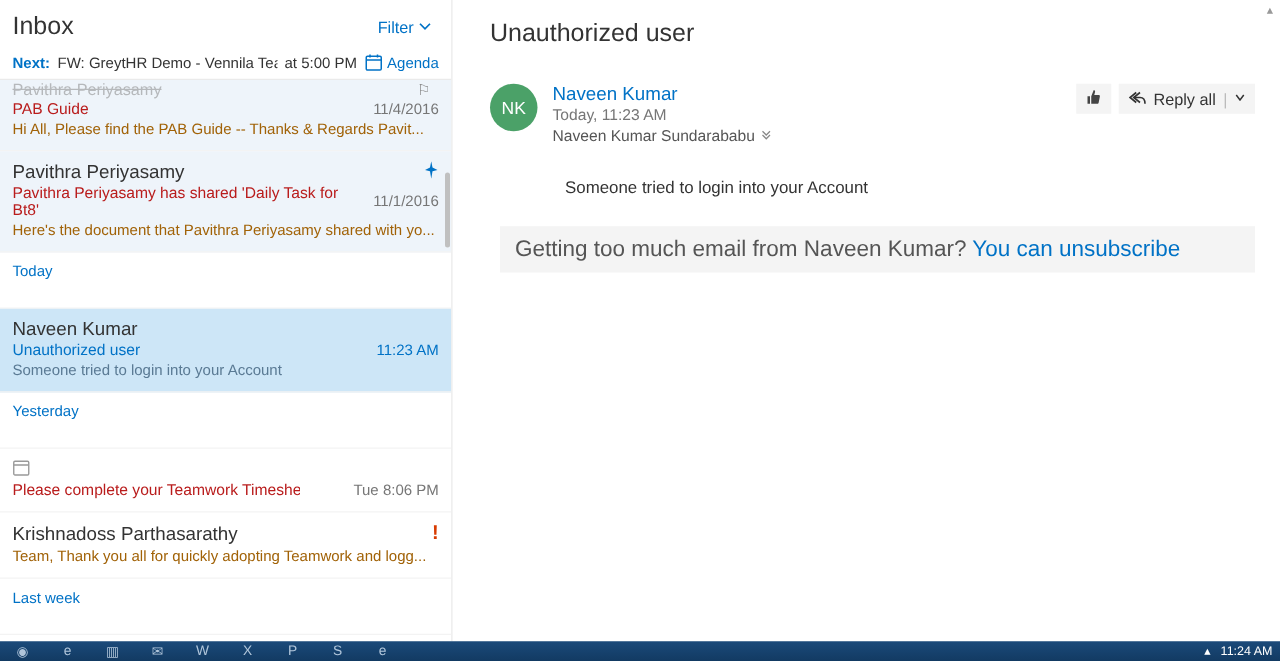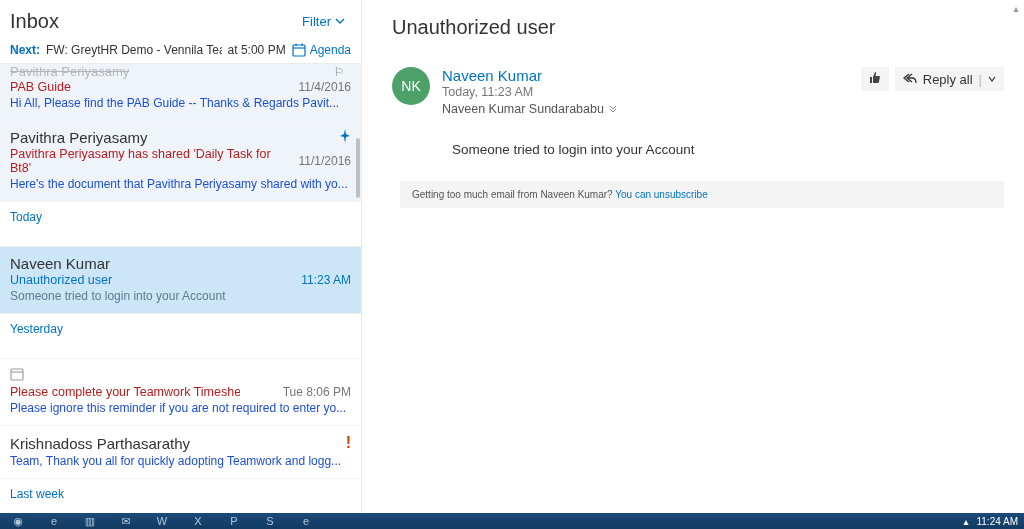--- a/index.html
+++ b/index.html
@@ -63,21 +63,21 @@
     padding: 8px 10px 10px 10px;
     border-bottom: 1px solid #f3f3f3;
     cursor: pointer;
   }
   .msg.partial-cut { padding-top:0; }
   .msg .row1 { display:flex; justify-content:space-between; align-items:center; }
   .msg .sender { font-size: 15px; color:#333; }
   .msg .row2 { display:flex; justify-content:space-between; align-items:center; margin-top:1px;}
   .msg .subject { font-size: 12.5px; color:#b91c1c; }
   .msg .time { font-size: 12px; color:#767676; white-space:nowrap; margin-left:8px;}
-  .msg .preview { font-size: 12px; color:#1d4ed8; margin-top:2px; white-space:nowrap; overflow:hidden; text-overflow:ellipsis;}
+  .msg .preview { font-size: 12px; color:#a16207; margin-top:2px; white-space:nowrap; overflow:hidden; text-overflow:ellipsis;}
   .msg.pinned { background:#eef4fa; }
   .msg.selected { background:#cde6f7; }
   .msg.selected .sender { color:#333; }
   .msg.selected .subject { color:#0072c6; }
   .msg.selected .time { color:#0072c6; }
   .msg.selected .preview { color:#5a7a94; }
   .pin-icon { color:#0072c6; font-size:14px;}
   .importance { color:#d83b01; font-weight:bold; font-size:16px;}
   .cal-grey { color:#888; }
 
@@ -135,21 +135,21 @@
   .mail-body {
     margin-left: 60px;
     margin-top: 26px;
     font-size:13.5px; color:#333;
   }
   .unsub-bar {
     margin-left: 8px;
     margin-top: 24px;
     background:#f4f4f4;
     padding: 8px 12px;
-    font-size:10px;
+    font-size:18px;
     color:#555;
   }
   .unsub-bar a { color:#0072c6; text-decoration:none; cursor:pointer;}
 
   .top-scroll-track {
     position:absolute; top:0; right:0; width:16px; height:16px;
     display:flex; align-items:center; justify-content:center;
     color:#999; font-size:10px;
   }
 
@@ -256,21 +256,20 @@
             <svg width="14" height="14" viewBox="0 0 14 14">
                 <rect x="1" y="2" width="12" height="11" rx="1" fill="none" stroke="#999" stroke-width="1.1"></rect>
                 <line x1="1" y1="5" x2="13" y2="5" stroke="#999" stroke-width="1.1"></line>
               </svg>
           </span>
         </div>
         <div class="row2">
           <div class="subject" style="white-space:nowrap;overflow:hidden;text-overflow:clip;max-width:230px;">Please complete your Teamwork Timesheet entry now</div>
           <div class="time">Tue 8:06 PM</div>
         </div>
-        <div class="preview">Please ignore this reminder if you are not required to enter yo...</div>
       </div>
 
       <div class="msg">
         <div class="row1">
           <div class="sender">Krishnadoss Parthasarathy</div>
           <span class="importance">!</span>
         </div>
         <div class="preview">Team,  Thank you all for quickly adopting Teamwork and logg...</div>
       </div>
 

